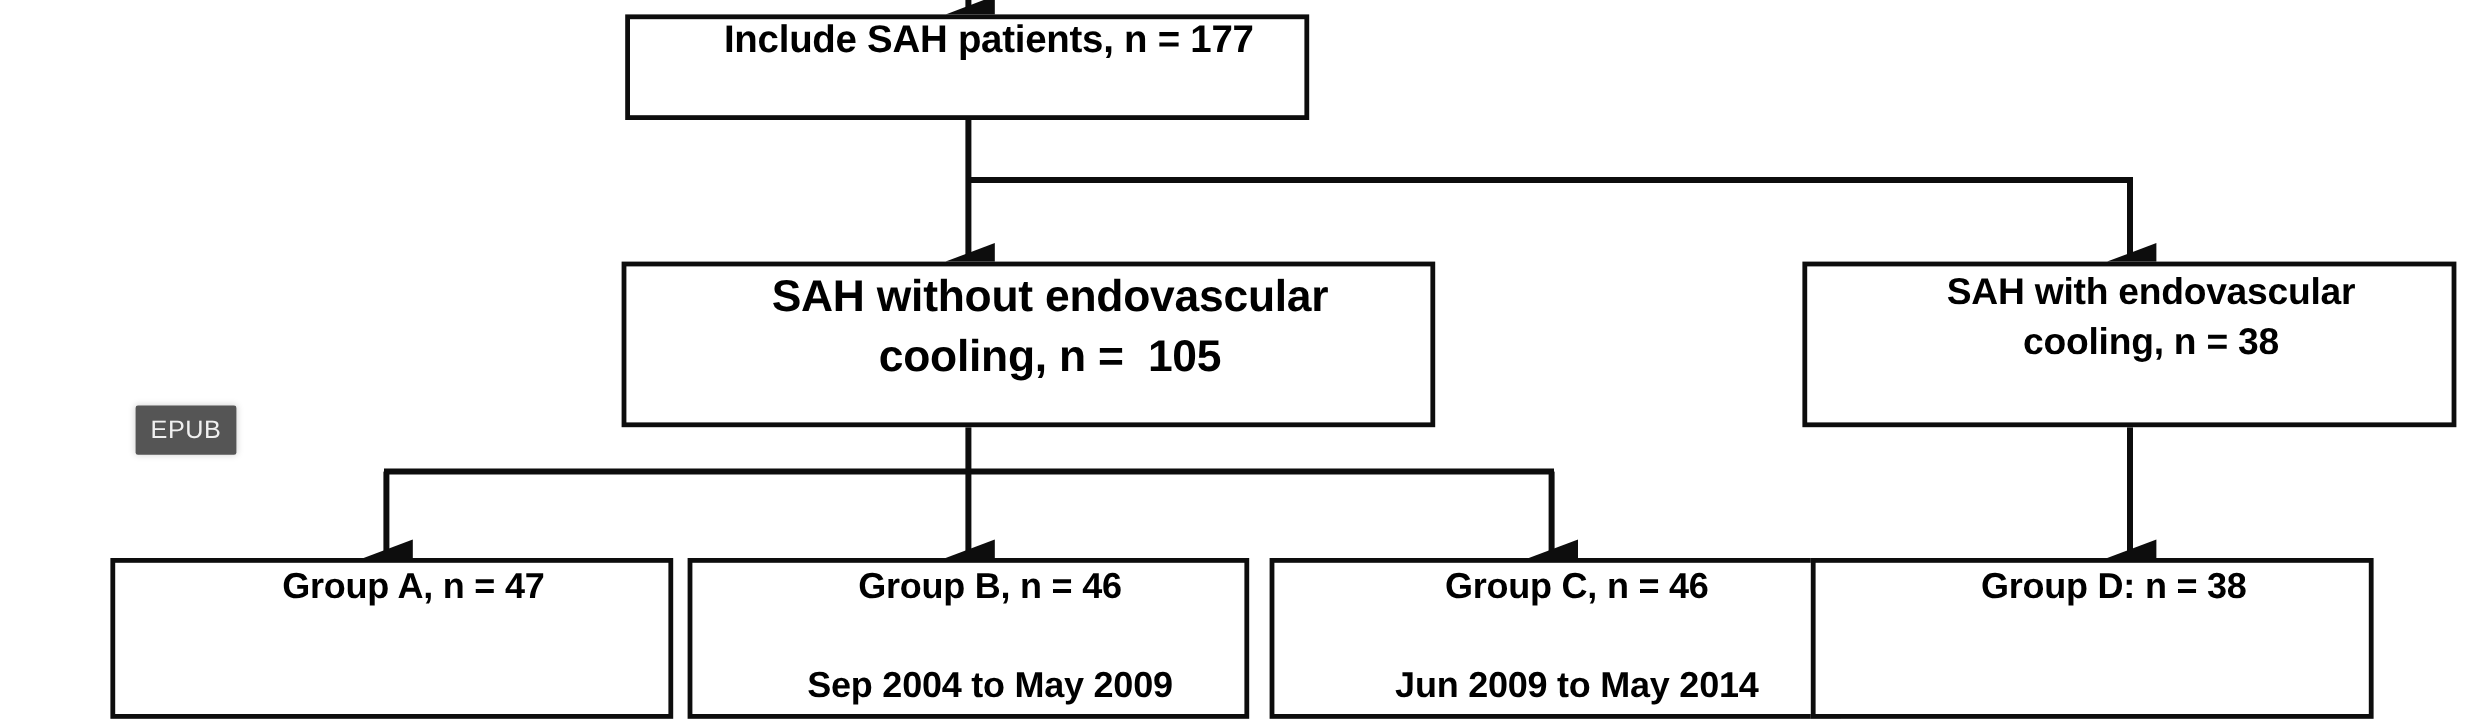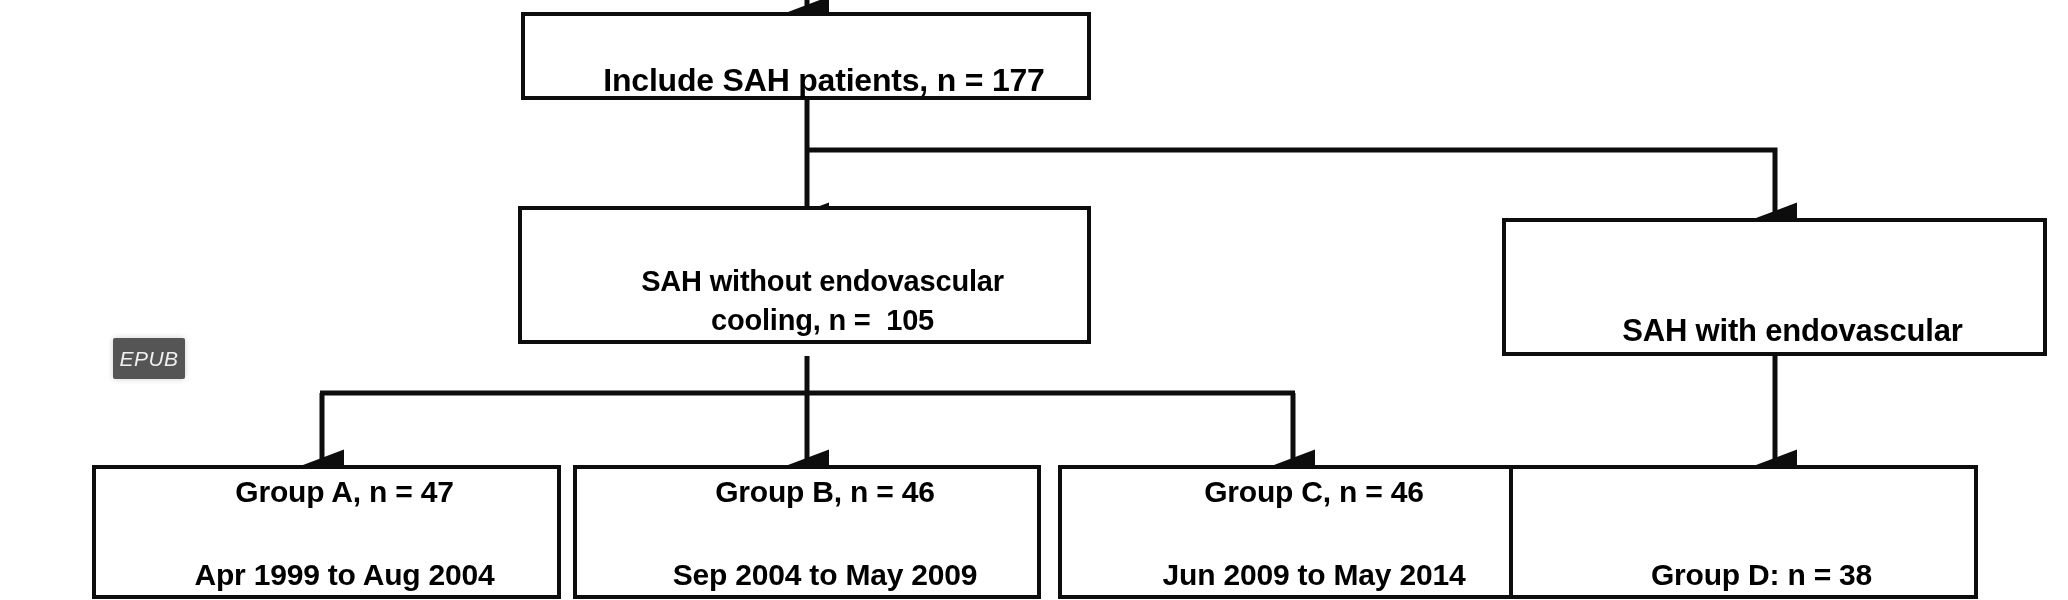--- a/index.html
+++ b/index.html
@@ -24,21 +24,21 @@
     height: 600px;
   }
   .node-box {
     position: absolute;
     box-sizing: border-box;
     border: 4px solid #0d0d0d;
     background: #ffffff;
     display: flex;
     flex-direction: column;
     align-items: center;
-    justify-content: flex-end;
+    justify-content: flex-start;
     text-align: center;
     color: #000000;
     font-weight: bold;
     letter-spacing: -0.2px;
     padding-left: 36px;
   }
   .node-line {
     display: block;
     white-space: pre;
     line-height: 1.34;
@@ -50,24 +50,24 @@
   #node-top {
     left: 521px;
     top: 12px;
     width: 570px;
     height: 88px;
     font-size: 32px;
   }
   
   #node-no-cooling {
     left: 518px;
-    top: 206px;
-    width: 573px;
+    top: 218px;
+    width: 678px;
     height: 138px;
-    font-size: 29px;
+    font-size: 37px;
   }
   #node-cooling {
     left: 1502px;
     top: 218px;
     width: 545px;
     height: 138px;
     font-size: 31px;
   }
   
   .group-box {
@@ -79,31 +79,30 @@
   #node-group-a { left: 92px;   width: 469px; }
   #node-group-b { left: 573px;  width: 468px; }
   #node-group-c { left: 1058px; width: 476px; }
   #node-group-d { left: 1509px; width: 469px; }
 
   
   #epub-badge {
     position: absolute;
     left: 113px;
     top: 338px;
-    width: 72px;
+    width: 84px;
     height: 41px;
     background: #555555;
     color: #f0f0f0;
     font-size: 21px;
     line-height: 41px;
     text-align: center;
     letter-spacing: 0.5px;
     border-radius: 2px;
     box-shadow: 0 0 6px rgba(0,0,0,0.18);
-    font-style: italic;
   }
 </style>
 </head>
 <body>
 
 <div id="canvas">
 
   <svg class="flow-svg" viewBox="0 0 2068 600">
     <defs>
       <marker id="arrowhead" markerWidth="10" markerHeight="10" refX="3.4" refY="5" orient="auto" markerUnits="strokeWidth">
@@ -132,25 +131,25 @@
     <span class="node-line">Include SAH patients, n = 177</span>
   </div>
 
   <div class="node-box" id="node-no-cooling">
     <span class="node-line">SAH without endovascular</span>
     <span class="node-line">cooling, n =  105</span>
   </div>
 
   <div class="node-box" id="node-cooling">
     <span class="node-line">SAH with endovascular</span>
+    <span class="node-line">cooling, n = 38</span>
   </div>
 
   <div class="node-box group-box" id="node-group-a">
     <span class="node-line">Group A, n = 47</span>
-    <span class="node-line">Apr 1999 to Aug 2004</span>
   </div>
 
   <div class="node-box group-box" id="node-group-b">
     <span class="node-line">Group B, n = 46</span>
     <span class="node-line">Sep 2004 to May 2009</span>
   </div>
 
   <div class="node-box group-box" id="node-group-c">
     <span class="node-line">Group C, n = 46</span>
     <span class="node-line">Jun 2009 to May 2014</span>

